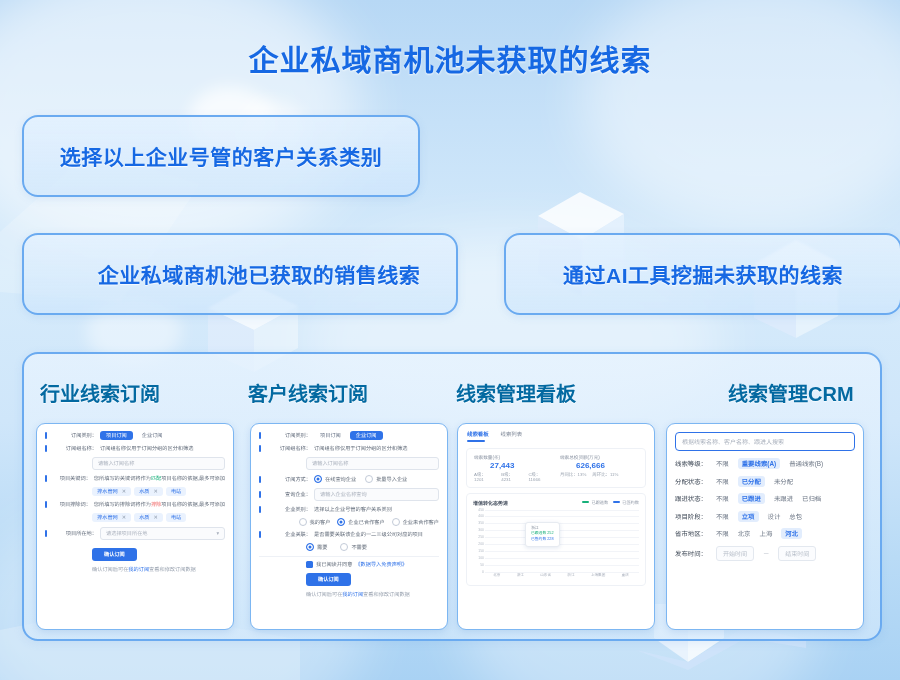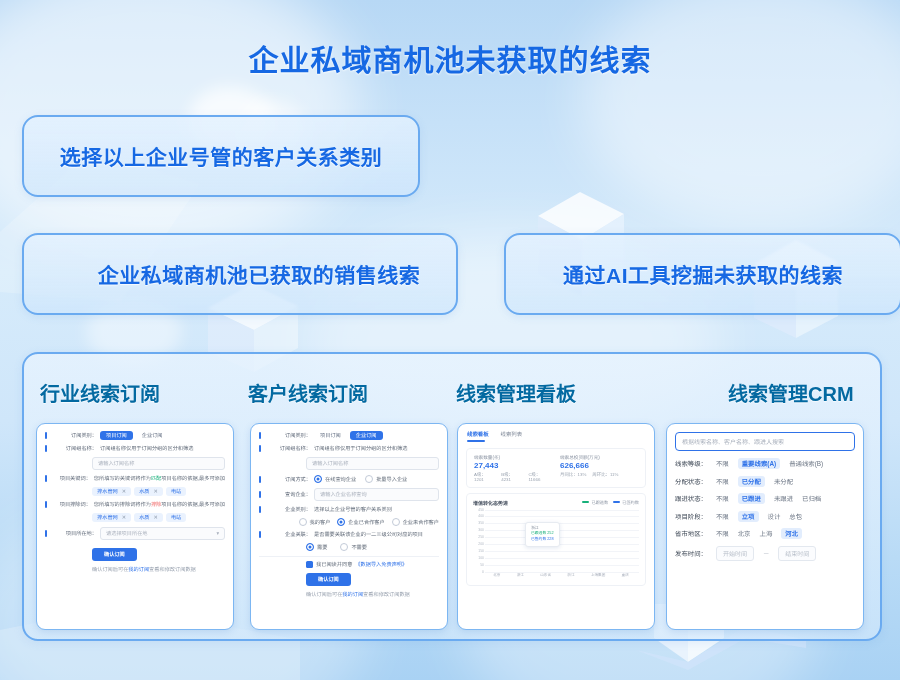--- a/index.html
+++ b/index.html
@@ -96,21 +96,21 @@
   .divider{height:1px;background:#eef1f6;margin:4px 0;}
 
   
   .tabs{display:flex;gap:12px;padding:6px 9px 0;font-size:5.4px;color:#7a8494;}
   .tabs .t.on{color:#2f72e8;font-weight:bold;}
   .tabs-ul{height:1.5px;width:18px;background:#2f72e8;border-radius:1px;margin:2px 0 0 9px;}
   .kpis{display:flex;border:1px solid #eef1f6;border-radius:4px;margin:6px 8px 0;
         padding:5px 7px;gap:8px;}
   .kpi{flex:1;}
   .kpi .kl{font-size:4.6px;color:#8a93a2;}
-  .kpi .kv{font-size:8px;color:#2f72e8;font-weight:bold;margin:1px 0;}
+  .kpi .kv{font-size:8px;color:#2f72e8;font-weight:bold;margin:1px 16px;}
   .kpi .ks{font-size:4.4px;color:#9aa3b0;display:flex;gap:6px;}
   .chartbox{margin:5px 8px 0;border:1px solid #eef1f6;border-radius:4px;padding:5px 6px 3px;
             position:relative;}
   .ch-head{display:flex;align-items:center;justify-content:space-between;font-size:5px;
            color:#46505f;font-weight:bold;}
   .legend{display:flex;gap:5px;align-items:center;font-size:4.2px;color:#8a93a2;font-weight:normal;}
   .lg{display:inline-flex;align-items:center;gap:2px;}
   .lg i{width:7px;height:1.5px;display:inline-block;border-radius:1px;}
   .plot{position:relative;height:72px;margin-top:4px;padding-left:12px;}
   .yax{position:absolute;left:0;top:0;bottom:10px;width:12px;font-size:3.4px;color:#b3bac5;}

